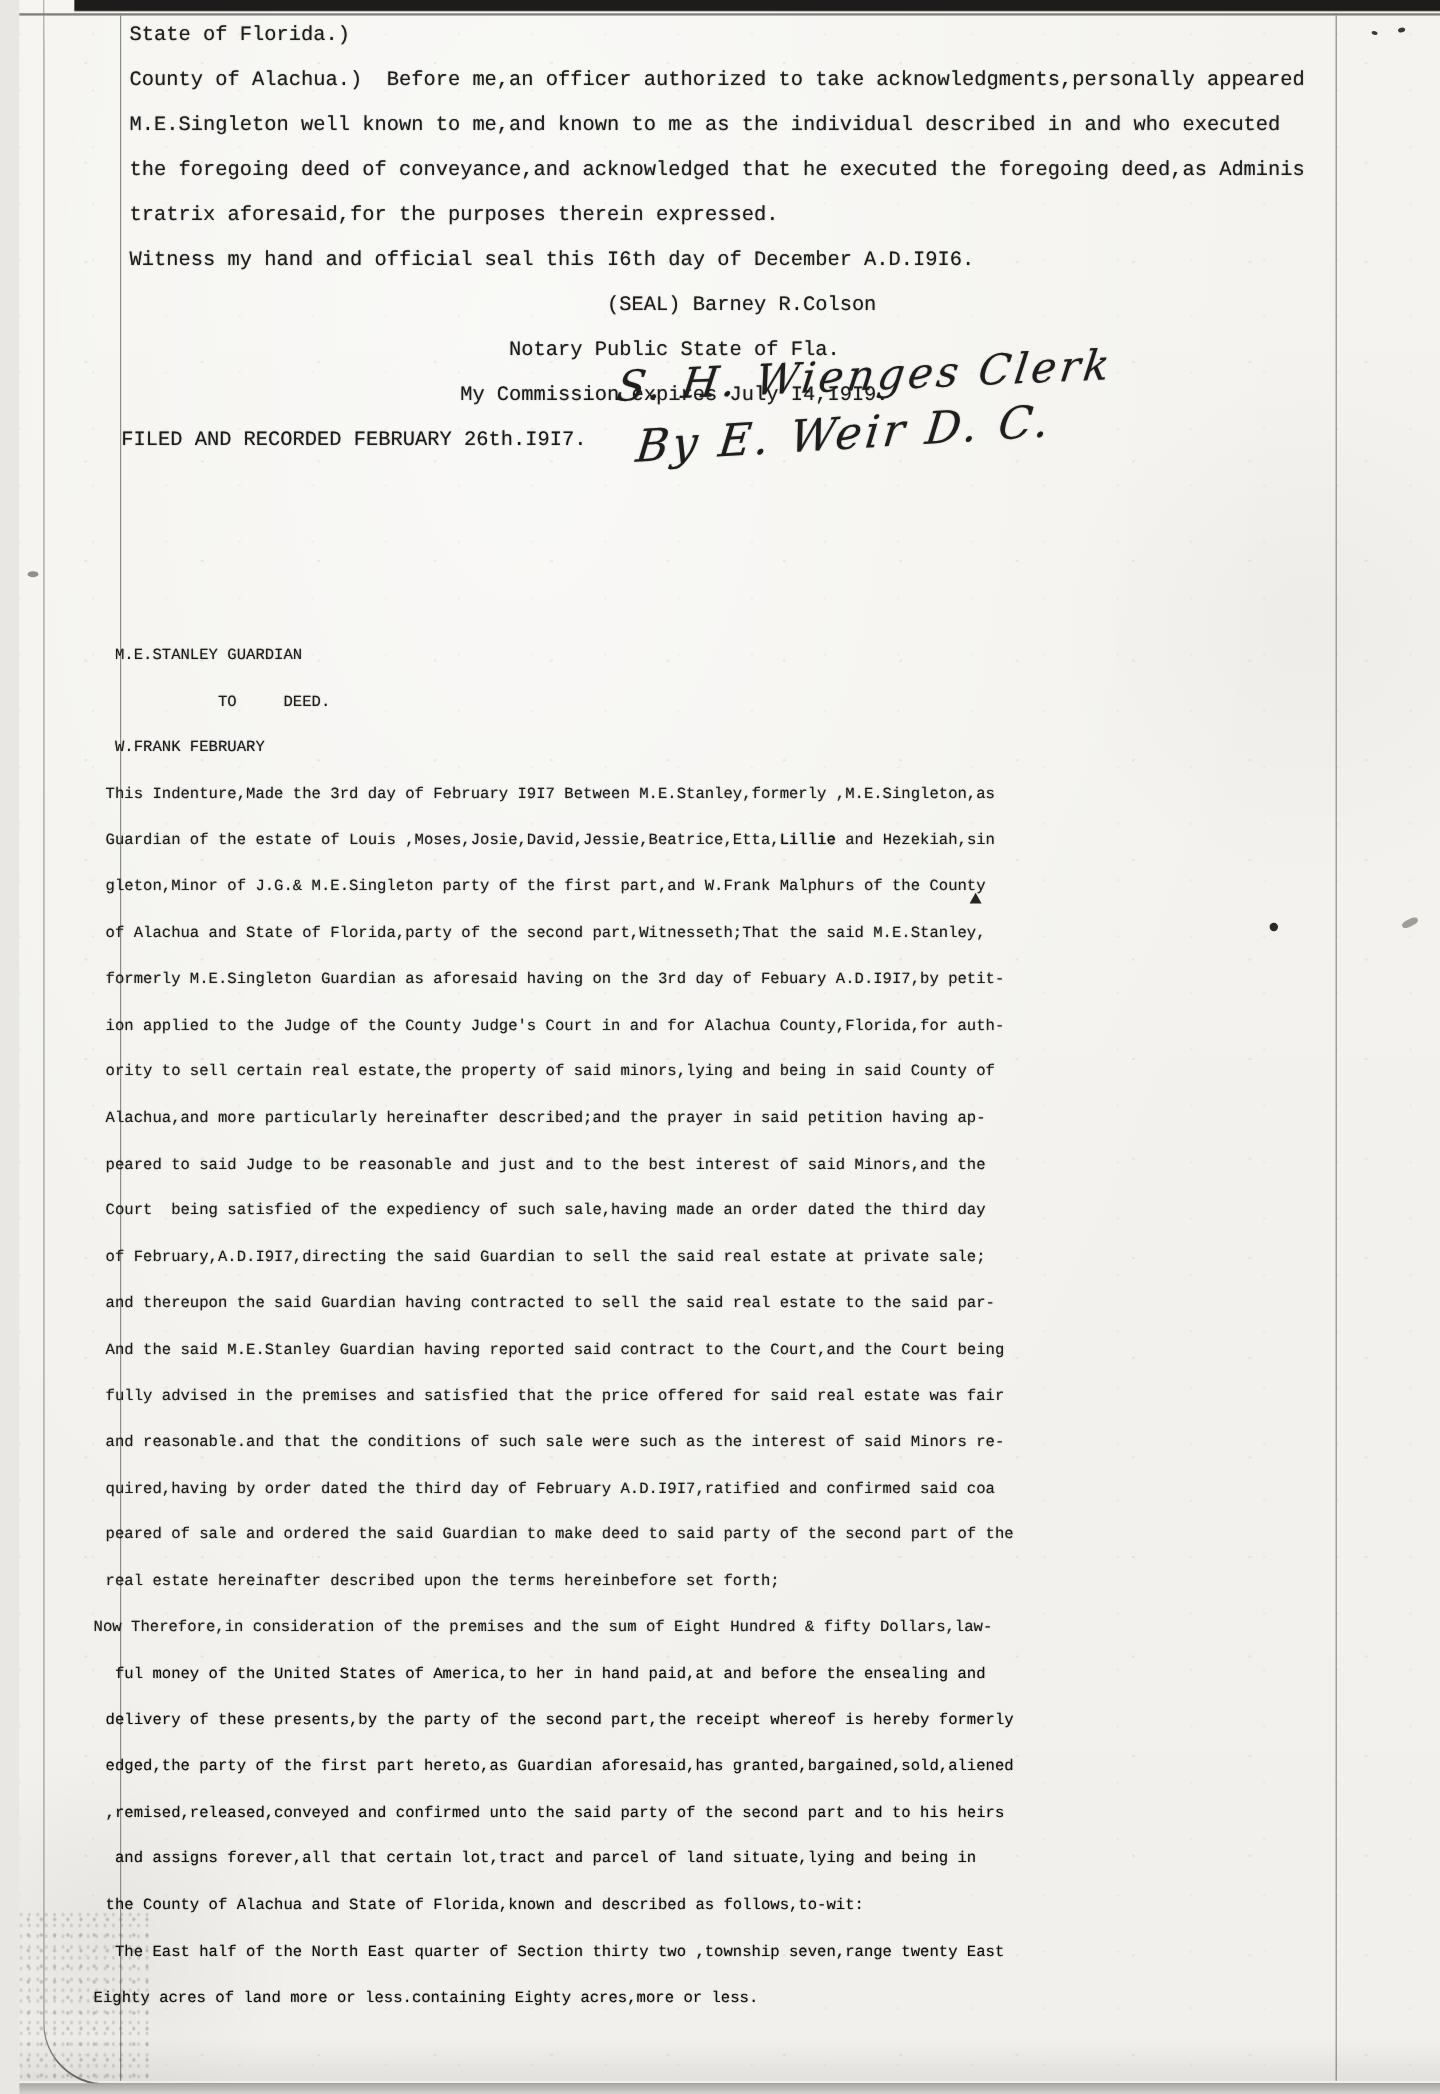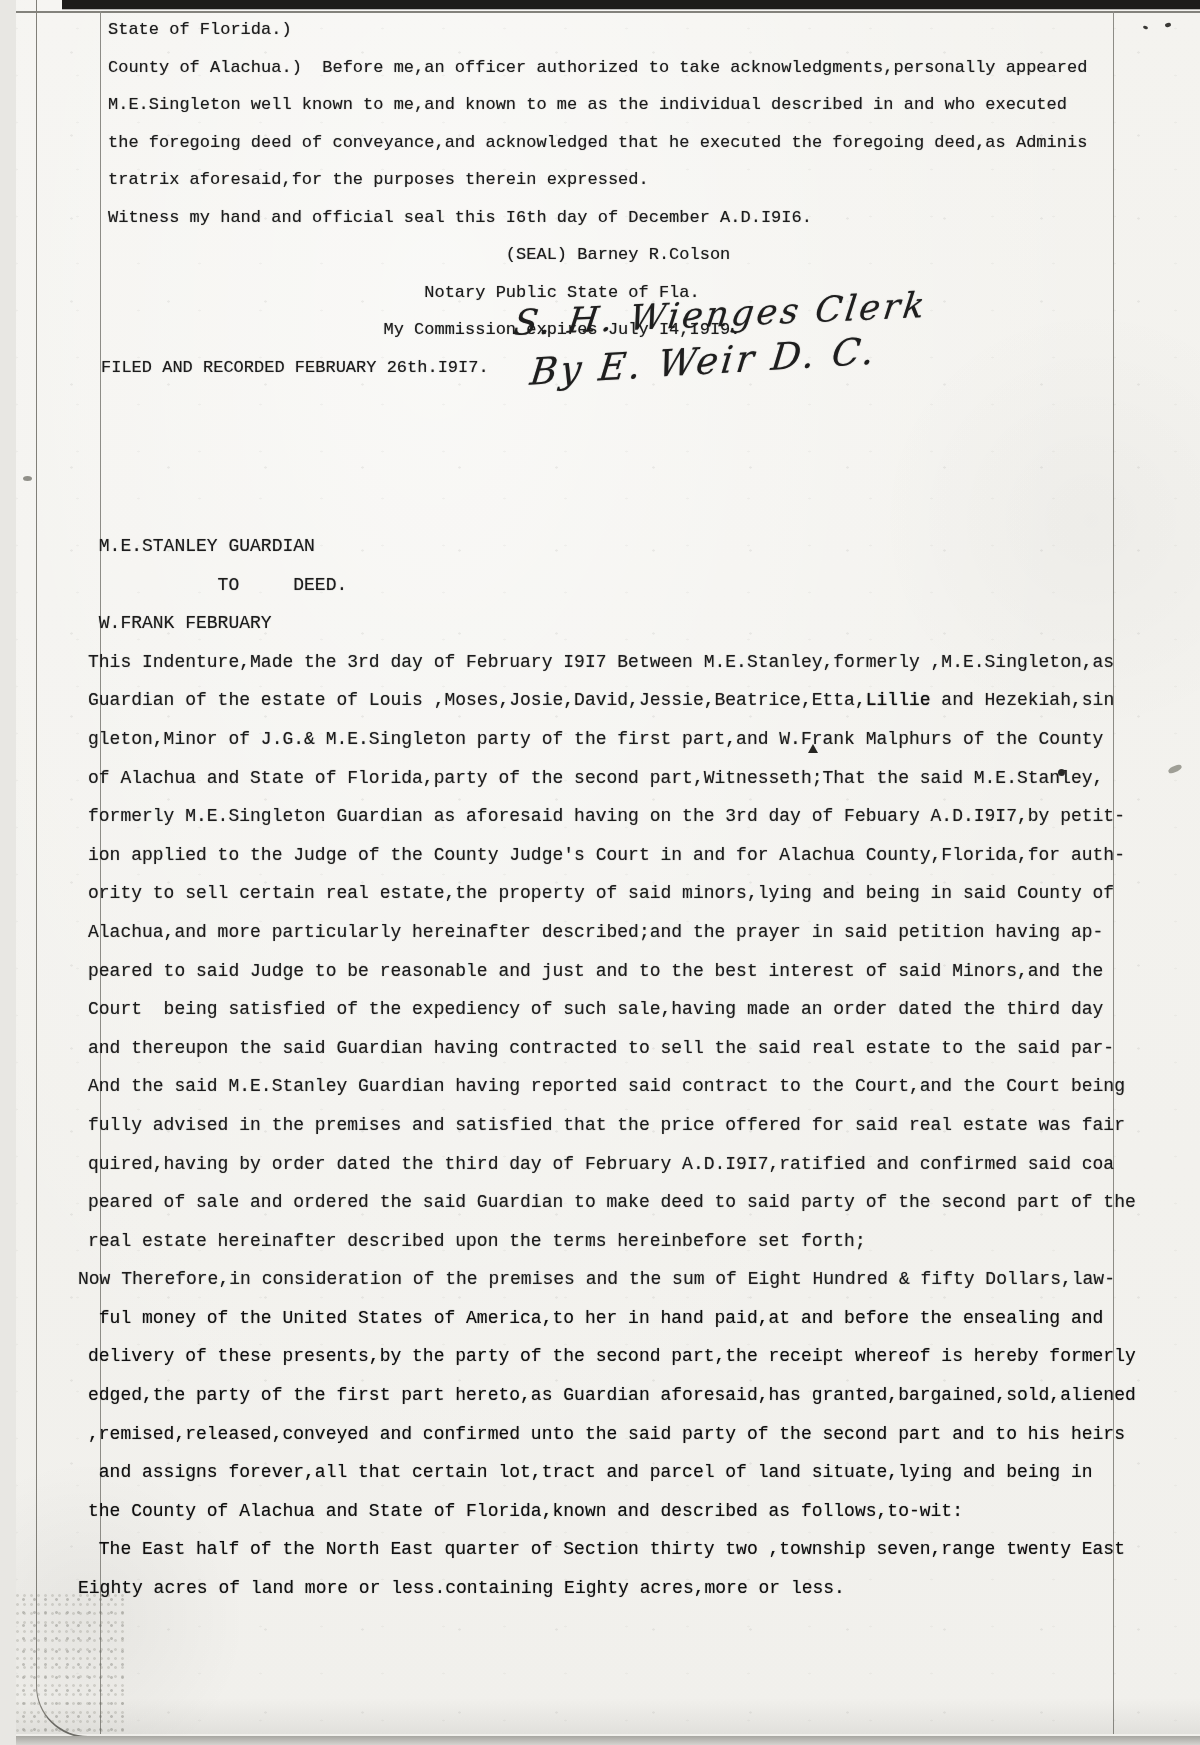--- a/index.html
+++ b/index.html
@@ -27,21 +27,21 @@
     position:absolute;top:0;left:20px;width:calc(100% - 20px);height:1736px;
     border-left:1px solid #817f78;
     border-bottom:2px solid #6e6d68;
     border-bottom-left-radius:52px;
   }
   .vline{position:absolute;top:11px;width:1px;height:1723px;background:#8d8c86;}
   .margin-line{left:84px;}
   .right-line{left:1097px;}
   .block .line{white-space:pre;text-shadow:0 0 1px rgba(25,25,25,.55);}
   .notary{position:absolute;left:92px;top:11px;font-size:17px;line-height:37.5px;}
-  .deed{position:absolute;left:72px;top:527px;font-size:18px;line-height:38.6px;}
+  .deed{position:absolute;left:72px;top:527px;font-size:13px;line-height:38.6px;}
   .bold{font-weight:normal;color:#0f0f0f;text-shadow:0 0 1.2px rgba(5,5,5,.9);}
   .shift-left{margin-left:-10px;}
   .shift-left-sm{margin-left:-7px;}
   .sig{
     position:absolute;font-family:"DejaVu Serif",serif;font-style:italic;
     color:#1e1e1e;letter-spacing:3px;white-space:pre;
     text-shadow:0 0 1px rgba(20,20,20,.5);
   }
   .sig1{left:498px;top:294px;font-size:35px;transform:rotate(-2.5deg) skewX(-10deg);}
   .sig2{left:514px;top:340px;font-size:37px;transform:rotate(-3.5deg) skewX(-10deg);}
@@ -101,23 +101,25 @@
       <div class="line">This Indenture,Made the 3rd day of February I9I7 Between M.E.Stanley,formerly ,M.E.Singleton,as</div>
       <div class="line"><span>Guardian of the estate of Louis ,Moses,Josie,David,Jessie,Beatrice,Etta,</span><span class="bold">Lillie</span><span> and Hezekiah,sin</span></div>
       <div class="line">gleton,Minor of J.G.&amp; M.E.Singleton party of the first part,and W.Frank Malphurs of the County</div>
       <div class="line">of Alachua and State of Florida,party of the second part,Witnesseth;That the said M.E.Stanley,</div>
       <div class="line">formerly M.E.Singleton Guardian as aforesaid having on the 3rd day of Febuary A.D.I9I7,by petit-</div>
       <div class="line">ion applied to the Judge of the County Judge's Court in and for Alachua County,Florida,for auth-</div>
       <div class="line">ority to sell certain real estate,the property of said minors,lying and being in said County of</div>
       <div class="line">Alachua,and more particularly hereinafter described;and the prayer in said petition having ap-</div>
       <div class="line">peared to said Judge to be reasonable and just and to the best interest of said Minors,and the</div>
       <div class="line">Court  being satisfied of the expediency of such sale,having made an order dated the third day</div>
+      <div class="line">of February,A.D.I9I7,directing the said Guardian to sell the said real estate at private sale;</div>
       <div class="line">and thereupon the said Guardian having contracted to sell the said real estate to the said par-</div>
       <div class="line">And the said M.E.Stanley Guardian having reported said contract to the Court,and the Court being</div>
       <div class="line">fully advised in the premises and satisfied that the price offered for said real estate was fair</div>
+      <div class="line">and reasonable.and that the conditions of such sale were such as the interest of said Minors re-</div>
       <div class="line">quired,having by order dated the third day of February A.D.I9I7,ratified and confirmed said coa</div>
       <div class="line">peared of sale and ordered the said Guardian to make deed to said party of the second part of the</div>
       <div class="line">real estate hereinafter described upon the terms hereinbefore set forth;</div>
       <div class="line shift-left">Now Therefore,in consideration of the premises and the sum of Eight Hundred &amp; fifty Dollars,law-</div>
       <div class="line bold"> ful money of the United States of America,to her in hand paid,at and before the ensealing and</div>
       <div class="line bold">delivery of these presents,by the party of the second part,the receipt whereof is hereby formerly</div>
       <div class="line bold">edged,the party of the first part hereto,as Guardian aforesaid,has granted,bargained,sold,aliened</div>
       <div class="line bold">,remised,released,conveyed and confirmed unto the said party of the second part and to his heirs</div>
       <div class="line bold"> and assigns forever,all that certain lot,tract and parcel of land situate,lying and being in</div>
       <div class="line bold">the County of Alachua and State of Florida,known and described as follows,to-wit:</div>

